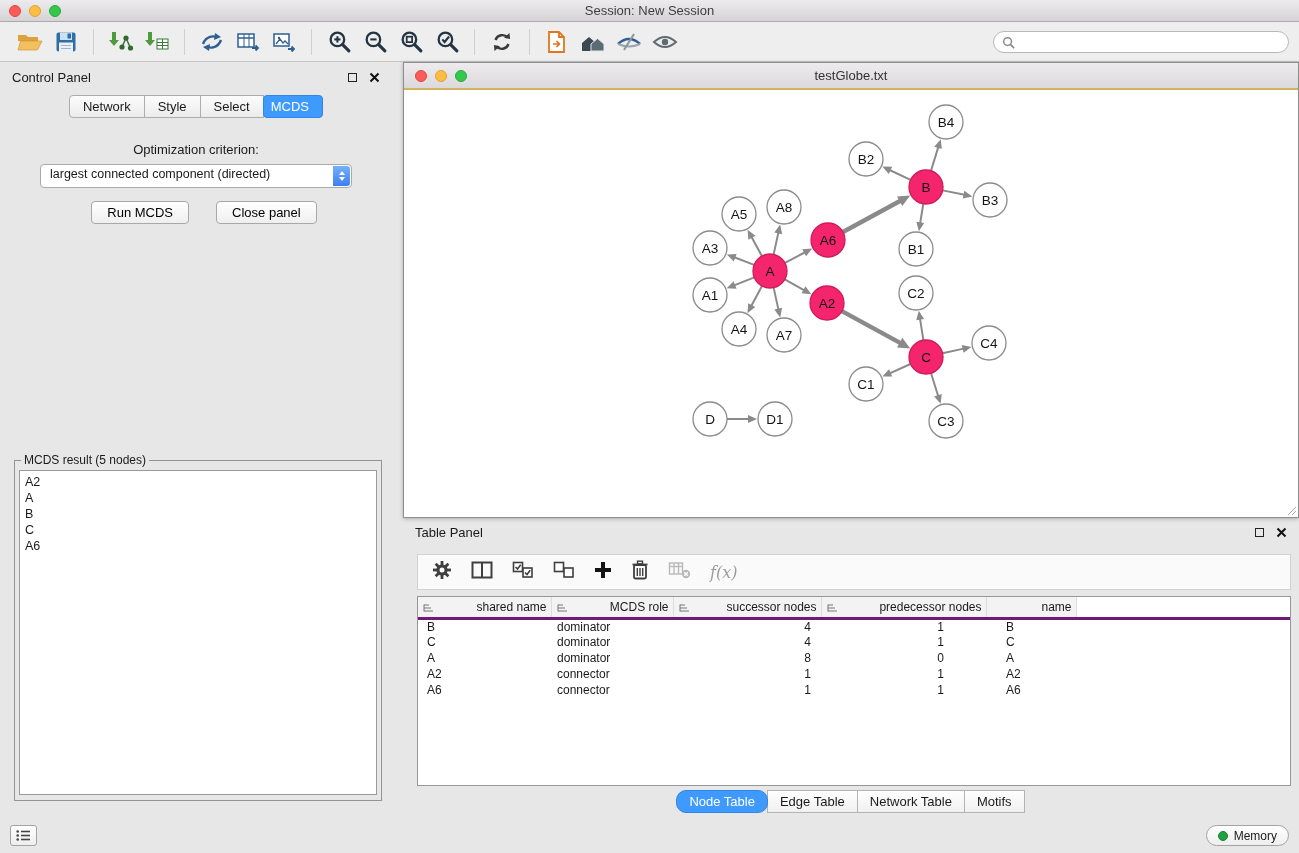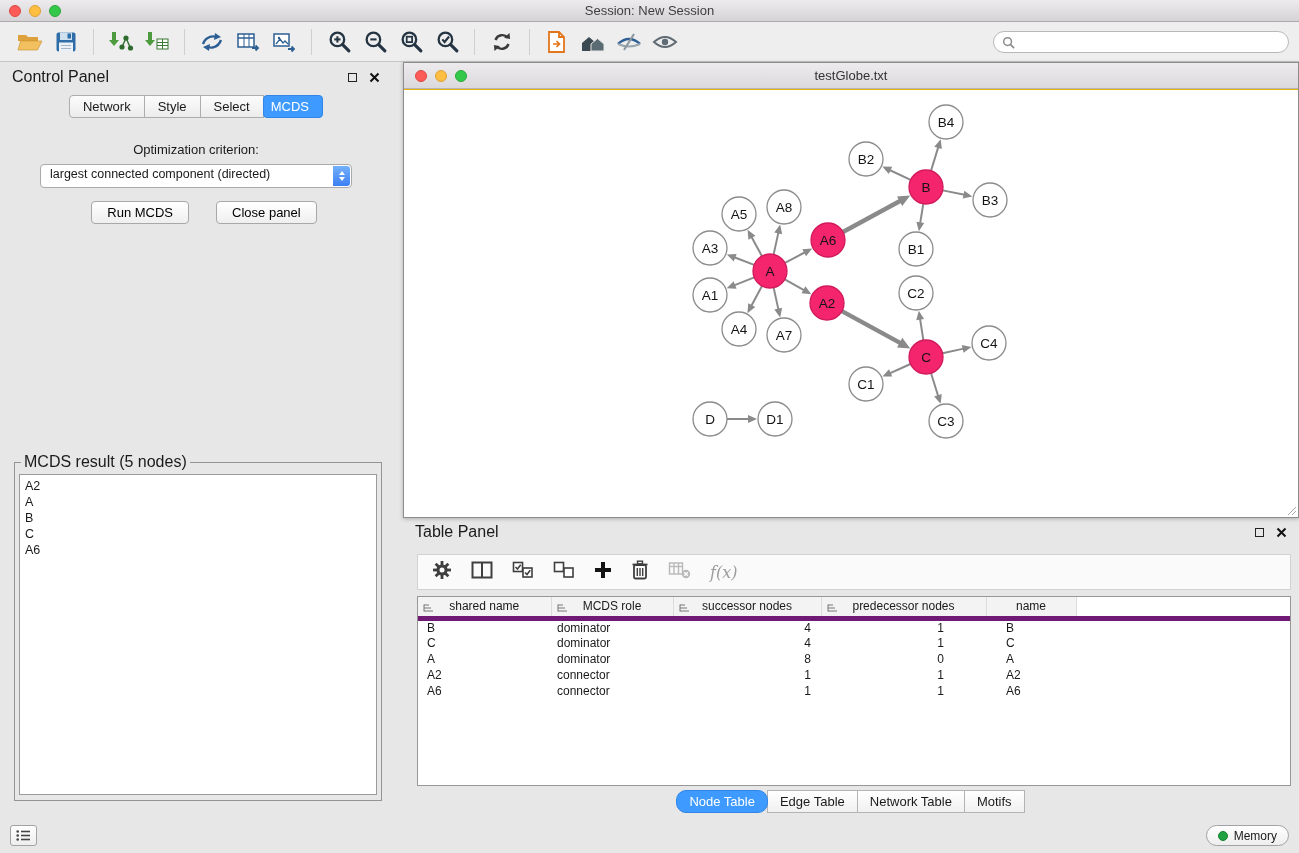--- a/index.html
+++ b/index.html
@@ -26,21 +26,21 @@
     border-radius:4px; cursor:default; }
   .tb-sep { width:1px; height:26px; background:#CFCFCF; margin:0 9px; }
   .search-box { position:absolute; right:10px; top:9px; width:296px; height:22px;
     background:#fff; border:1px solid #B9B9B9; border-radius:12px;
     display:flex; align-items:center; padding:0 8px; gap:5px; }
   .search-box input { border:none; outline:none; flex:1; font-size:12px; background:transparent;
     font-family:"Liberation Sans",sans-serif; }
 
   
   .control-panel { position:absolute; left:0; top:63px; width:392px; height:757px; }
-  .panel-header { height:28px; display:flex; align-items:center; padding:0 12px; font-size:16px; }
+  .panel-header { height:28px; display:flex; align-items:center; padding:0 12px; font-size:13px; }
   .win-icons { margin-left:auto; display:flex; gap:12px; align-items:center; }
   .float-icon { width:9px; height:9px; border:1.5px solid #222; display:inline-block; }
   .cp-tabs { display:flex; justify-content:center; margin-top:4px; }
   .cp-tab { padding:3px 13px; font-size:13px; background:linear-gradient(#FCFCFC,#ECECEC);
     border:1px solid #ADADAD; margin-left:-1px; }
   .cp-tab:first-child { border-radius:4px 0 0 4px; margin-left:0;text-align:center; }
   .cp-tab.active { background:#3E9AFE; border-color:#2F86E8; color:#fff; border-radius:4px; position:relative; z-index:1;padding-left:7px; }
   .opt-label { text-align:center; margin-top:24px; font-size:13px; }
   .dropdown { margin:7px auto 0; width:312px; height:24px; background:#fff; border:1px solid #AAAAAA;
     border-radius:4px; display:flex; align-items:center; position:relative; padding:0 22px 4px 9px; font-size:12.5px; }
@@ -48,21 +48,21 @@
   .stepper { position:absolute; right:1px; top:1px; bottom:1px; width:17px; border-radius:0 3px 3px 0;
     background:linear-gradient(#74B1FB,#3C7FF3); display:flex; flex-direction:column;
     align-items:center; justify-content:center; gap:2px; }
   .tri-up { width:0; height:0; border-left:3.5px solid transparent; border-right:3.5px solid transparent; border-bottom:4px solid #fff; }
   .tri-down { width:0; height:0; border-left:3.5px solid transparent; border-right:3.5px solid transparent; border-top:4px solid #fff; }
   .cp-buttons { display:flex; justify-content:center; gap:27px; margin-top:13px;margin-left:16px; }
   .btn { padding:3px 15px; font-size:13px; background:linear-gradient(#FFFFFF,#EFEFEF);
     border:1px solid #A8A8A8; border-radius:4px; font-family:"Liberation Sans",sans-serif; }
   .result-fieldset { position:absolute; left:14px; top:390px; width:368px; height:348px;
     border:1px solid #949494; padding:3px 4px 5px; }
-  .result-fieldset legend { font-size:16px; padding:0 3px; margin-left:2px; }
+  .result-fieldset legend { font-size:12px; padding:0 3px; margin-left:2px; }
   .result-list { width:100%; height:100%; background:#fff; border:1px solid #9A9A9A;
     padding:3px 5px; font-size:12.5px; line-height:16px; overflow:hidden; }
 
   
   .network-window { position:absolute; left:403px; top:62px; width:896px; height:456px;
     background:#eab308; border:1px solid #8D8D8D; box-shadow:0 1px 4px rgba(0,0,0,.25); }
   .inner-titlebar { height:26px; background:linear-gradient(#EDEBED,#DBD9DB);
     border-bottom:1px solid #B5B3B5; position:relative; display:flex; align-items:center;
     justify-content:center; font-size:13px; color:#333; }
   .inner-titlebar .lights { top:7px; left:11px; }
@@ -70,22 +70,22 @@
   .resize-grip { position:absolute; right:1px; bottom:1px; }
 
   
   .table-panel { position:absolute; left:403px; top:518px; width:896px; height:302px; }
   .tp-toolbar { position:absolute; left:14px; right:8px; top:36px; height:36px;
     background:#FAFAFA; border:1px solid #D2D2D2; display:flex; align-items:center; gap:19px; padding:0 14px; }
   .fx { font-family:"DejaVu Serif", serif; font-style:italic; font-size:16px; color:#9C9C9C; }
   .tp-table-wrap { position:absolute; left:14px; right:8px; top:78px; bottom:34px;
     background:#fff; border:1px solid #979797; overflow:hidden; }
   table { border-collapse:collapse; width:100%; table-layout:fixed; font-size:12px; }
-  th { background:#F3F3F3; border-right:1px solid #DCDCDC; border-bottom:5px solid #701a75;
-    font-weight:normal; height:21px; position:relative; padding:0 4px; text-align:center; }
+  th { background:#F3F3F3; border-right:1px solid #DCDCDC; border-bottom:3px solid #701a75;
+    font-weight:normal; height:21px; position:relative; padding:0 4px; text-align:right; }
   th.filler { background:#fff; border-right:none; }
   .sort-ic { position:absolute; left:5px; top:5px; }
   td { height:16px; padding:0 6px; overflow:hidden; white-space:nowrap; }
   td.first { padding-left:9px; }
   td.num-s { text-align:right; padding-right:10px; }
   td.num-p { text-align:right; padding-right:42px; }
   td.name-col { padding-left:20px; }
   .tp-tabs { position:absolute; left:0; right:0; bottom:7px; display:flex; justify-content:center; }
   .tp-tab { padding:3px 12px; font-size:13px; background:linear-gradient(#FFFFFF,#F0F0F0);
     border:1px solid #B3B3B3; margin-left:-1px; }

